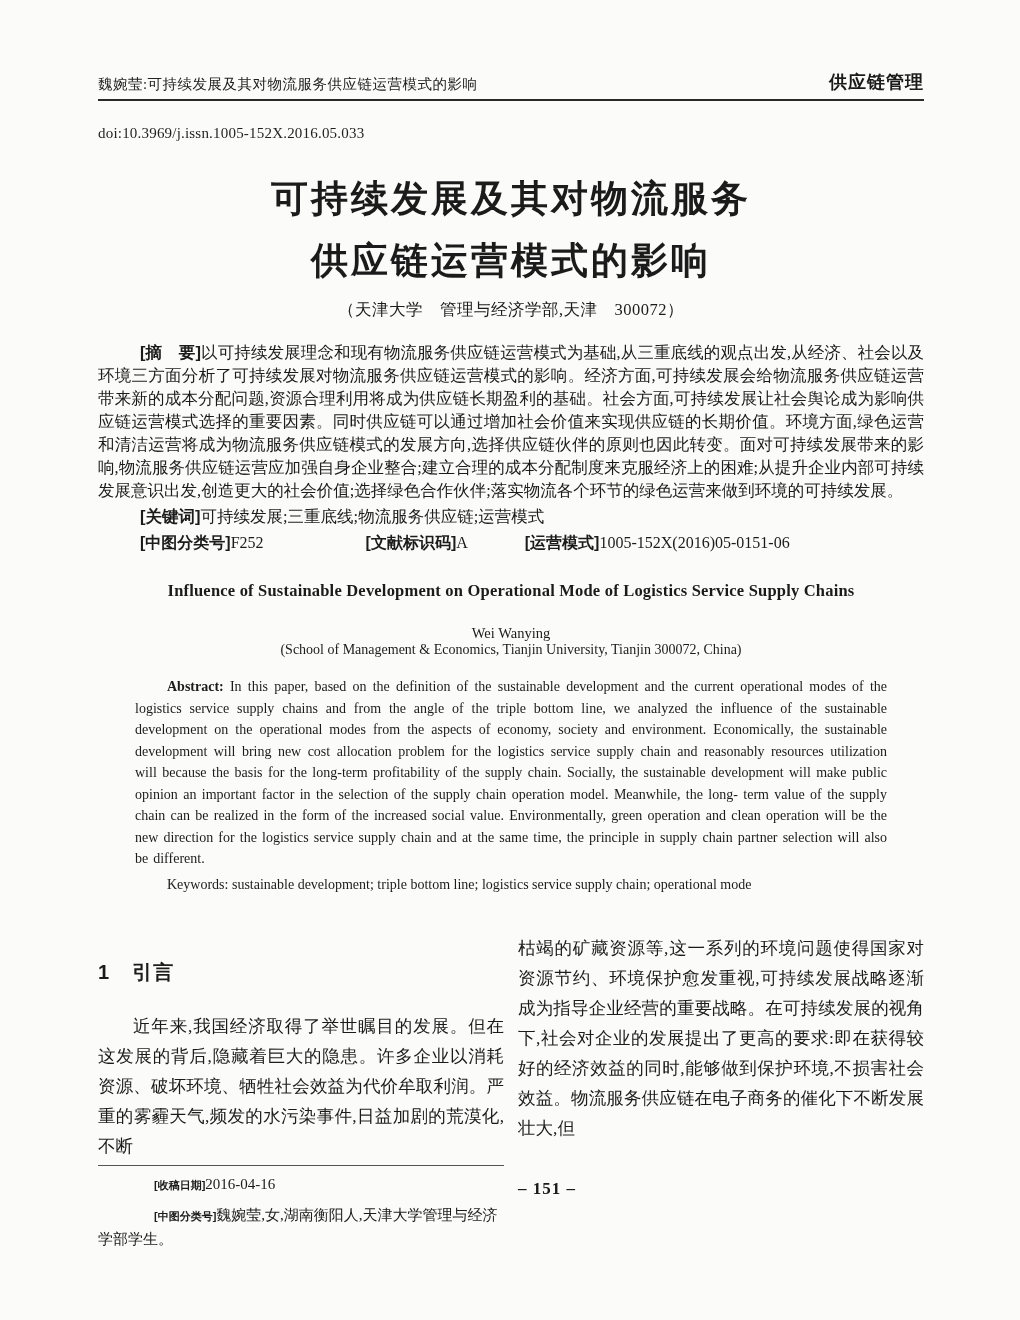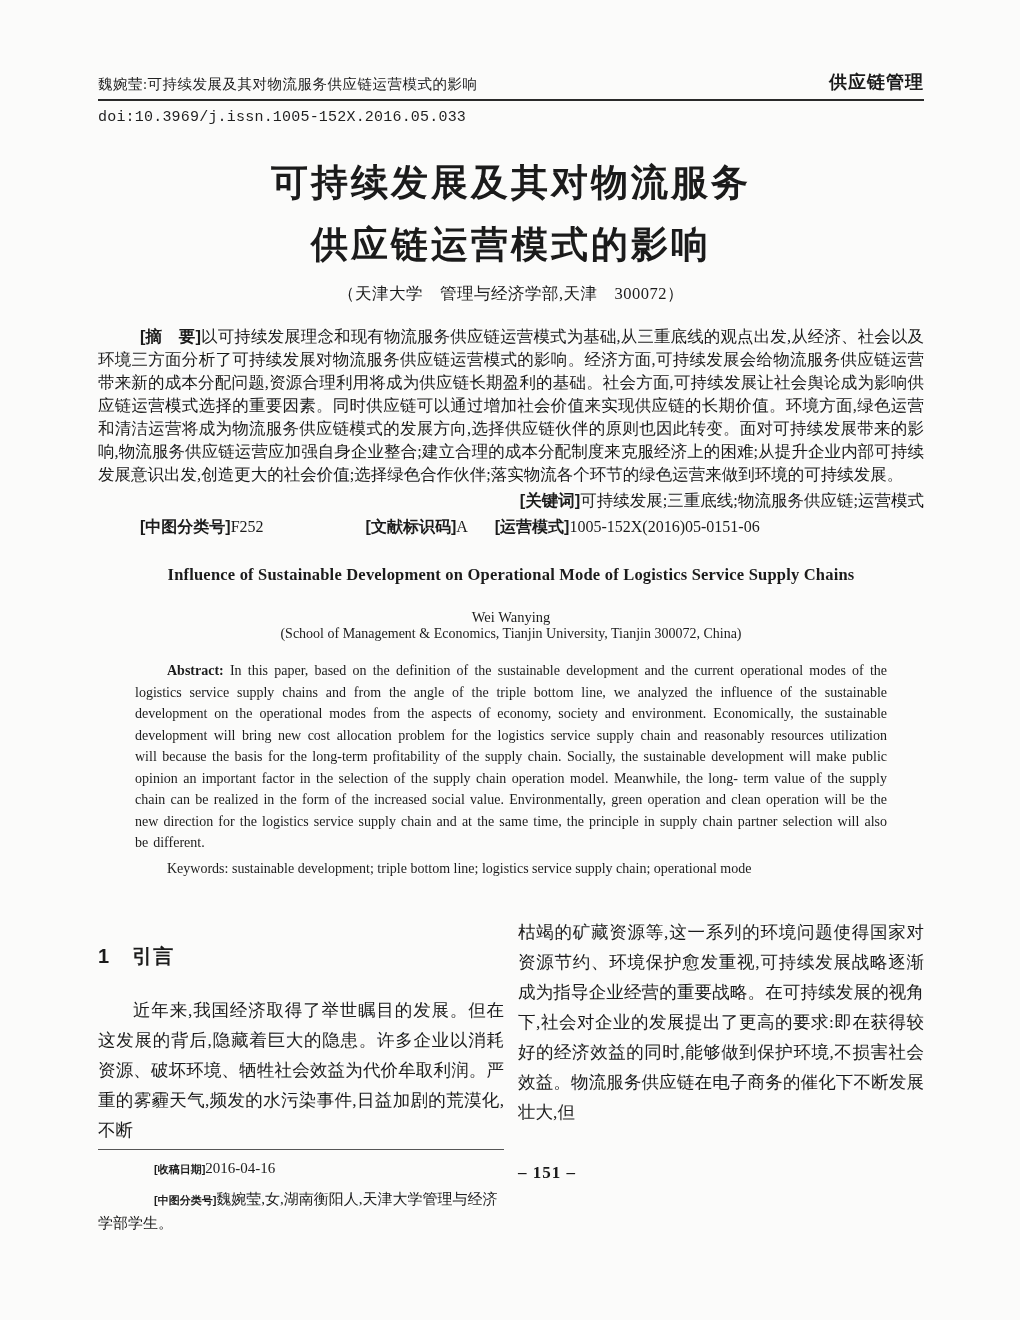--- a/index.html
+++ b/index.html
@@ -10,36 +10,36 @@
     font-family:"Liberation Serif", serif;
     overflow:hidden;
   }
   .page{box-sizing:border-box;width:1020px;height:931px;padding:70px 96px 0 98px;}
 
   
   .running-row{display:flex;justify-content:space-between;align-items:flex-end;}
   .running-title{font-size:14.5px;color:#222;letter-spacing:.5px;}
   .section-label{font-family:"Liberation Sans",sans-serif;font-weight:700;font-size:18px;letter-spacing:1px;}
   .header-rule{border-bottom:2px solid #2a2a2a;margin-top:5px;}
-  .doi{margin-top:8px;font-family:Liberation Mono, monospace;font-size:15px;color:#1f1f1f;letter-spacing:.2px;}
+  .doi{margin-top:24px;font-family:Liberation Serif, serif;font-size:15px;color:#1f1f1f;letter-spacing:.2px;}
 
   
   .title-zh{margin:26px 0 0 0;text-align:center;font-family:"Liberation Sans",sans-serif;
             font-weight:700;font-size:37px;line-height:62px;letter-spacing:3px;}
   .title-zh .tl{display:block;}
   .author-zh{margin-top:14px;text-align:center;font-size:19px;letter-spacing:2px;}
   .affil-zh{margin-top:7px;text-align:center;font-size:16.5px;letter-spacing:.5px;}
 
   
   .abstract-zh{margin:20px 0 0 0;font-size:16.5px;line-height:23px;text-align:justify;text-indent:42px;}
-  .keywords-zh{margin:3px 0 0 0;font-size:16.5px;line-height:23px;text-indent:42px;text-align:right;}
+  .keywords-zh{margin:3px 0 0 0;font-size:16.5px;line-height:23px;text-indent:42px;}
   .lbl{font-family:"Liberation Sans",sans-serif;font-weight:700;}
   .classification{margin:3px 0 0 0;font-size:16px;line-height:23px;text-indent:42px;}
   .cls-item-0{margin-right:102px;}
-  .cls-item-1{margin-right:27px;}
+  .cls-item-1{margin-right:57px;}
 
   
   .title-en{margin:27px 0 0 0;text-align:center;font-size:16.5px;font-weight:700;letter-spacing:.2px;}
   .author-en{margin-top:24px;text-align:center;font-size:14.5px;}
   .affil-en{text-align:center;font-size:14px;}
   .abstract-en{margin:18px 37px 0 37px;font-size:14px;line-height:21.5px;text-align:justify;text-indent:32px;word-spacing:1.5px;}
   .abstract-en .lbl-en{font-weight:700;}
   .keywords-en{margin:4px 37px 0 37px;font-size:14px;line-height:21.5px;text-indent:32px;}
   .keywords-en .lbl-en{font-weight:400;margin-top:32px;}
 

